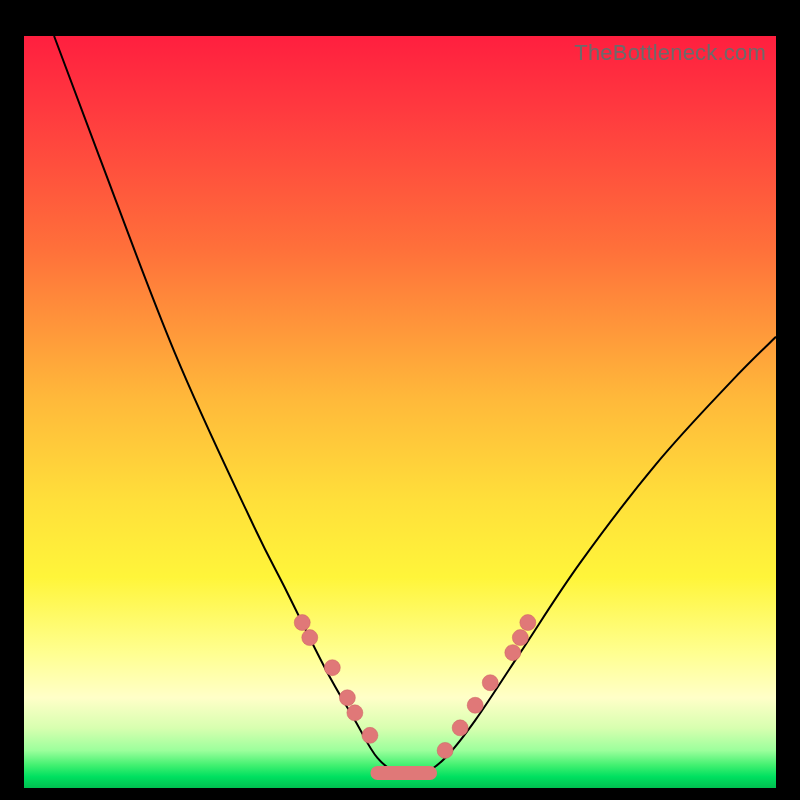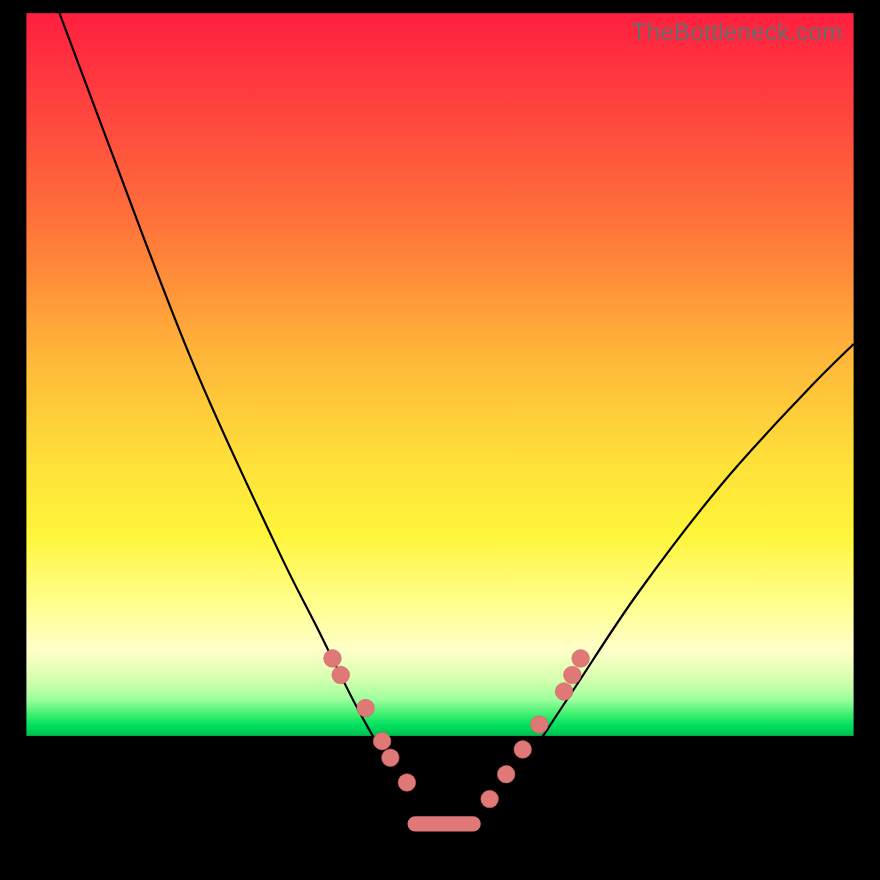--- a/index.html
+++ b/index.html
@@ -13,23 +13,23 @@
   }
   .frame {
     width: 800px;
     height: 800px;
     background: #000;
     position: relative;
   }
   .plot-area {
     position: absolute;
     left: 24px;
-    top: 12px;
+    top: 36px;
     width: 752px;
-    height: 657px;
+    height: 752px;
     
     background: linear-gradient(to bottom,
       #ff1f3f 0%,
       #ff3a3f 10%,
       #ff6f3a 28%,
       #ffb83a 48%,
       #ffe03a 62%,
       #fff53a 72%,
       #ffff90 82%,
       #ffffc8 88%,

